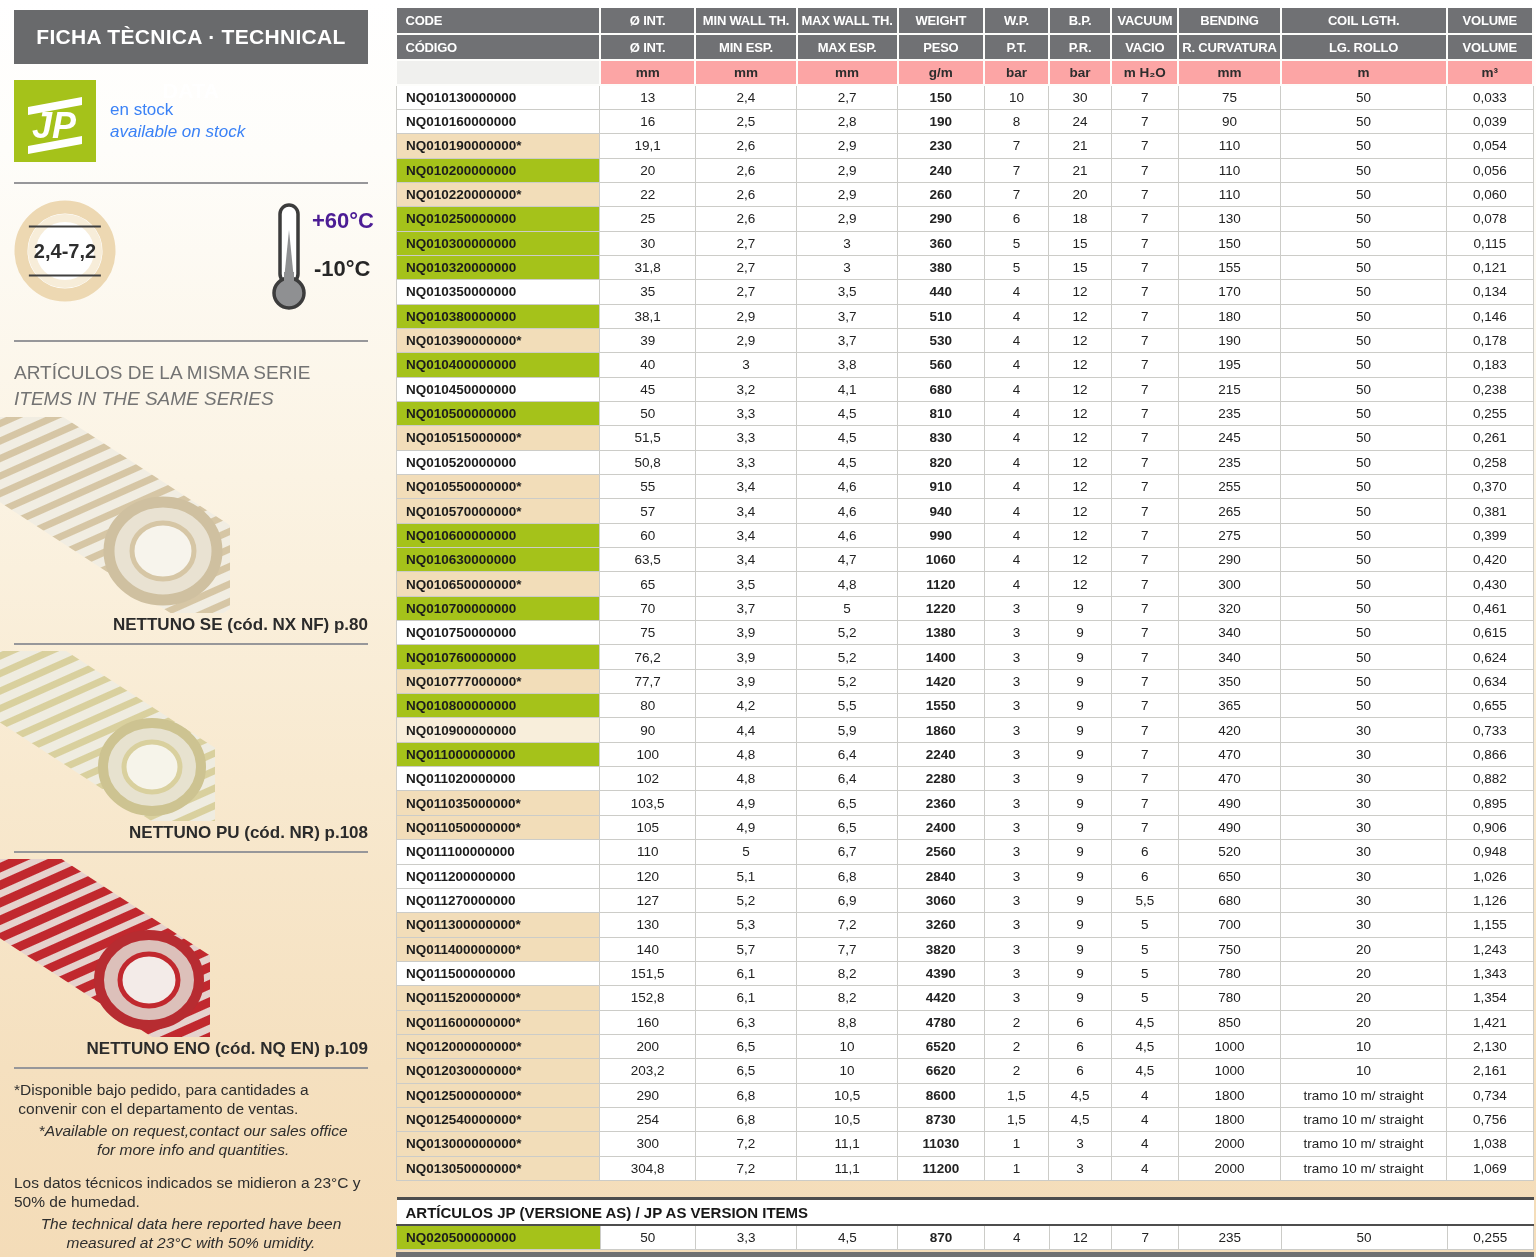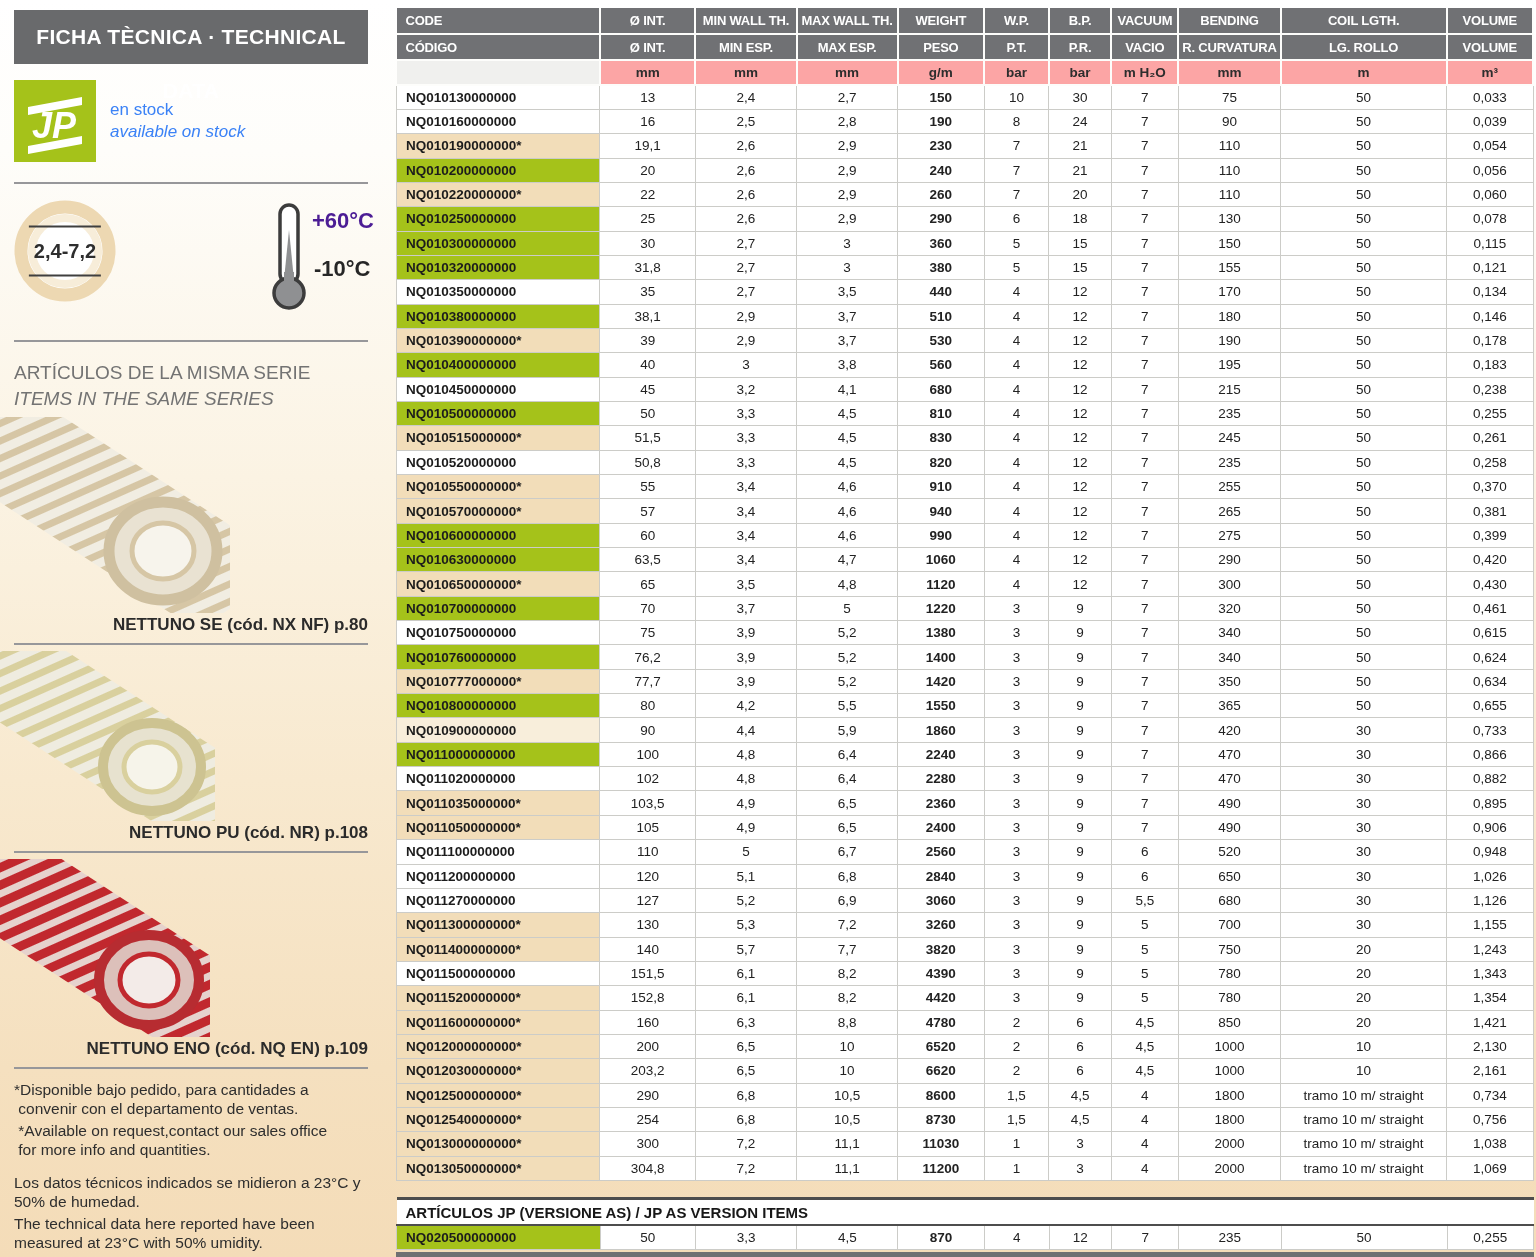--- a/index.html
+++ b/index.html
@@ -34,21 +34,21 @@
   .temp-max { position:absolute; left:298px; top:10px; font-size:22px; font-weight:bold; color:#4c1d95; }
   .temp-min { position:absolute; left:300px; top:58px; font-size:22px; font-weight:bold; color:#262626; }
   .series-head { margin-top:18px; font-size:19px; font-weight:normal; color:#737373; line-height:1.35; }
   .series-head .en { font-style:italic; }
   .product { margin-top:6px; }
   .hose-svg { display:block; margin-left:-14px; }
   .hose-label { text-align:right; font-size:17px; font-weight:bold; color:#2b2b2b; margin-top:2px; }
   .product .divider { margin-top:8px; }
   .footnotes { margin-top:12px; font-size:15.5px; color:#2e2e2e; line-height:1.22; }
   .fn { white-space:pre-line; margin-bottom:9px; }
-  .fn.en { margin-top:-6px; }
+  .fn.en { font-style:italic; margin-top:-6px;text-align:center; }
   .fn.block2 { margin-top:14px; }
 
   
   .main { flex:1; padding:8px 2px 0 0; position:relative; }
   table.spec { width:100%; border-collapse:collapse; table-layout:fixed; }
   table.spec th, table.spec td { overflow:hidden; white-space:nowrap; }
   thead th {
     background:#707174; color:#fff; font-size:13px; font-weight:bold;
     height:26px; text-align:center; letter-spacing:-0.2px;
     border-right:2px solid #fdfdfb; border-bottom:2px solid #fdfdfb;

